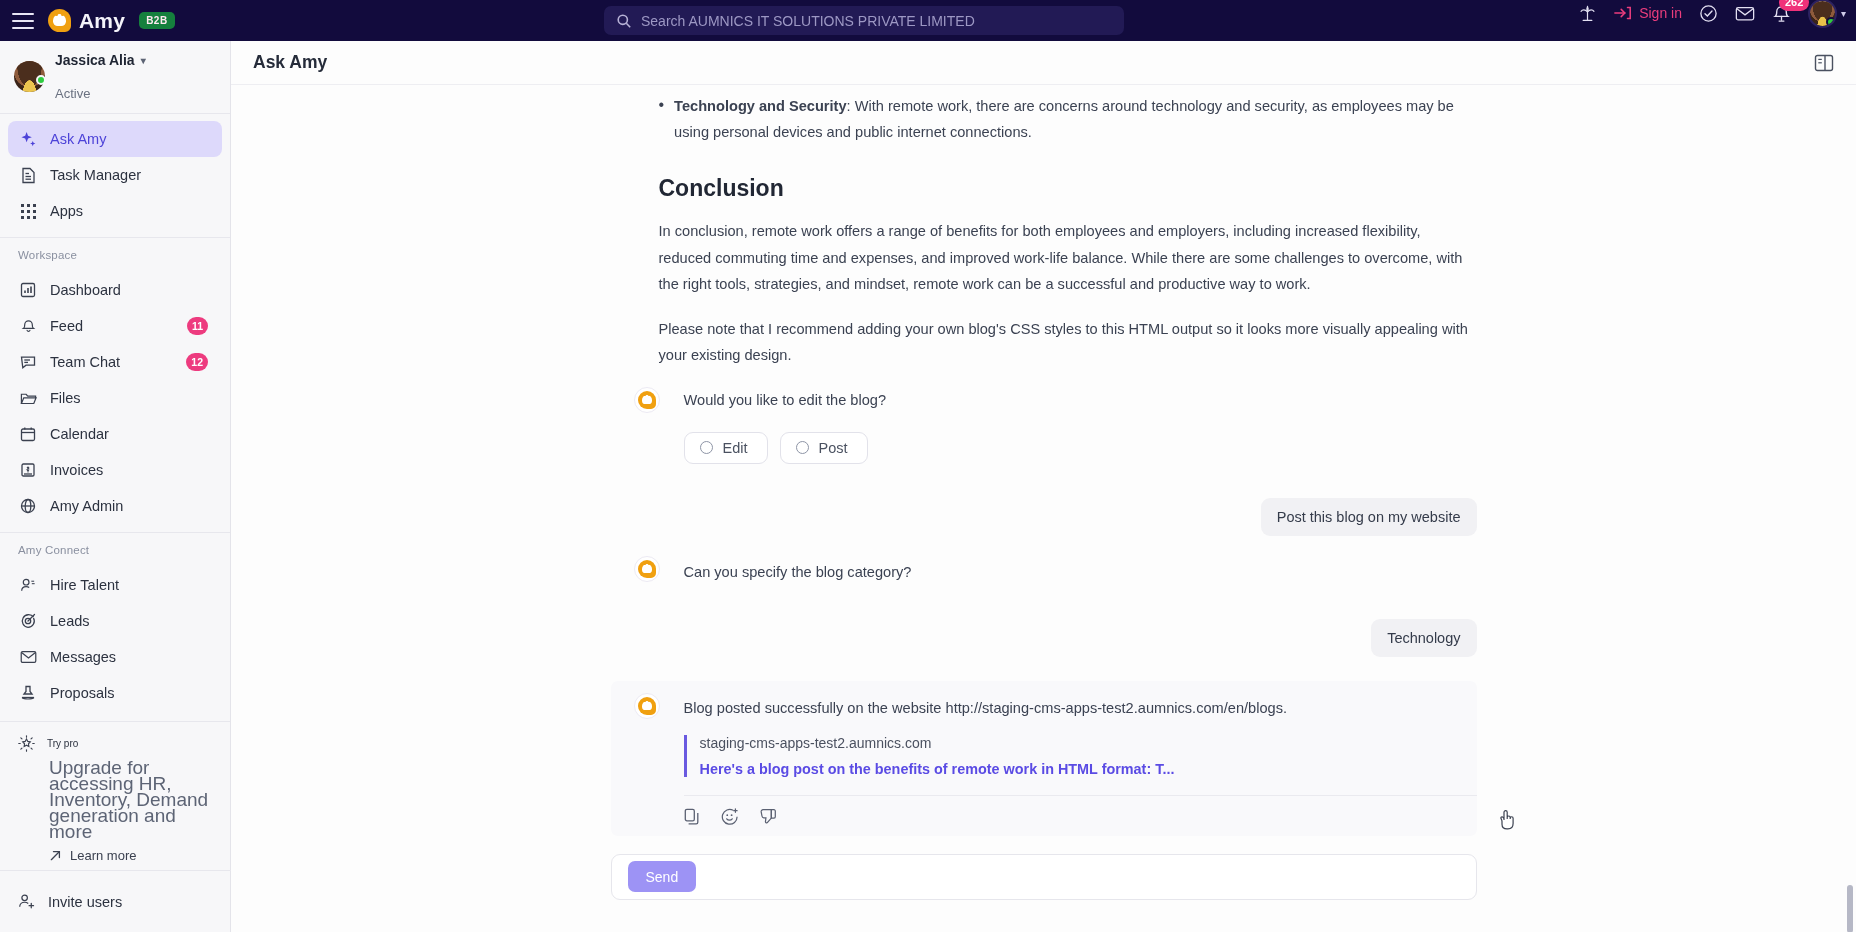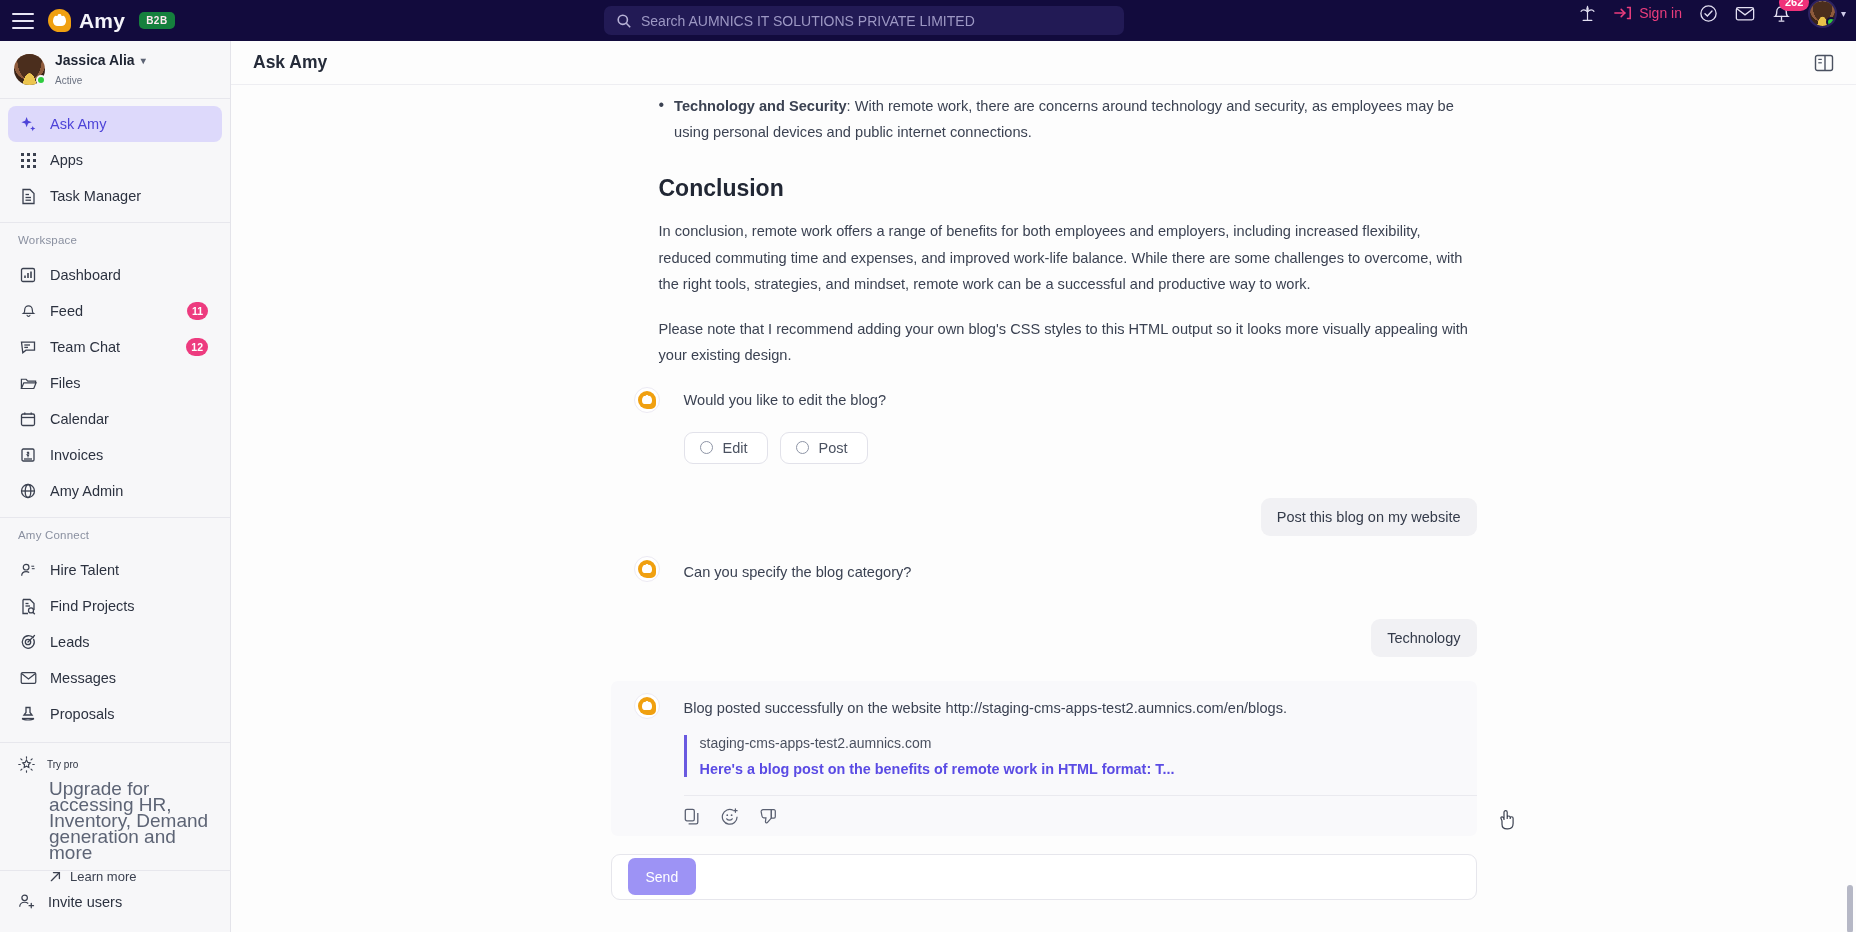--- a/index.html
+++ b/index.html
@@ -78,21 +78,21 @@
     width: 31px; height: 31px; border-radius: 50%; position: relative; overflow: hidden;
     background: radial-gradient(circle at 50% 34%, #f7dcc4 0 38%, #8e5b3c 39% 60%, #3a2418 61% 100%);
     flex: none;
   }
   .profile .pavatar .hair { position: absolute; inset: 0;
     background: radial-gradient(ellipse at 50% 115%, #ecc54f 0 32%, transparent 33%),
                 radial-gradient(ellipse at 50% 18%, #4b2e1d 0 55%, transparent 56%); }
   .profile .pdot { position: absolute; right: 0px; bottom: 0px; width: 10px; height: 10px;
     background: #2ecc40; border-radius: 50%; border: 2px solid #f7f7f9; z-index: 3; }
   .pname { font-size: 14px; font-weight: 700; color: #1f2533; display: flex; align-items: center; gap: 6px; }
-  .pstatus { font-size: 10px; color: #6a7181; margin-top: 7px; }
+  .pstatus { font-size: 13px; color: #6a7181; margin-top: 18px; }
   .nav { padding: 7px 8px 0 8px; }
   .nav-item {
     display: flex; align-items: center; gap: 12px; height: 36px; padding: 0 10px;
     border-radius: 8px; cursor: pointer; color: #2c3240; font-size: 14.5px; position: relative;
   }
   .nav-item.active { background: #ddd9fb; color: #4d43d8; }
   .nav-item .ico { width: 20px; display: flex; align-items: center; justify-content: center; flex: none; }
   .nav-badge {
     position: absolute; right: 14px; background: #ed3b7f; color: #fff; font-size: 10.5px;
     font-weight: 600; min-width: 18px; height: 18px; border-radius: 9px;
@@ -156,21 +156,21 @@
     height: 46px; border: 1px solid #e6e6ec; border-radius: 9px; background: #fff;
     display: flex; align-items: center; padding: 0 7px 0 16px;
   }
   .composer input {
     flex: 1; border: none; outline: none; font-size: 14.5px; color: #3b4252;
     font-family: "Liberation Sans", sans-serif; background: transparent;
   }
   .composer input::placeholder { color: #a4a9b7; }
   .send-btn {
     background: #9d93f5; color: #fff; border: none; border-radius: 7px;
-    height: 37px; padding: 0 18px; font-size: 14px; cursor: pointer;
+    height: 31px; padding: 0 18px; font-size: 14px; cursor: pointer;
     font-family: "Liberation Sans", sans-serif;
   }
   .scrollbar { position: absolute; right: 3px; top: 800px; width: 6px; height: 48px;
     background: #b6b8c6; border-radius: 4px; cursor: pointer; }
   .cursor-ptr { position: absolute; left: 1268px; top: 724px; pointer-events: none; }
   svg { display: block; }
 </style>
 </head>
 <body>
 
@@ -268,48 +268,48 @@
 
   <div class="nav">
     <div class="nav-item active">
       <span class="ico">
         <svg width="17" height="17" viewBox="0 0 18 18" fill="#4d43d8">
           <path d="M7 1l1.5 4L12.5 6.5 8.5 8 7 12 5.5 8 1.5 6.5 5.5 5z"></path>
           <path d="M13.5 10.5l.8 2 2 .8-2 .8-.8 2-.8-2-2-.8 2-.8z"></path>
         </svg>
       </span>
       <span>Ask Amy</span>
+    </div>
+    <div class="nav-item">
+      <span class="ico">
+        <svg width="15" height="17" viewBox="0 0 15 17" fill="none" stroke="#3b4150" stroke-width="1.3">
+          <path d="M2 1.5h7l4 4v10H2z"></path>
+            <line x1="4.5" y1="6.5" x2="8" y2="6.5"></line>
+          <line x1="4.5" y1="9.5" x2="10" y2="9.5"></line>
+            <line x1="4.5" y1="12.2" x2="10" y2="12.2"></line>
+        </svg>
+      </span>
+      <span>Task Manager</span>
     </div>
     <div class="nav-item">
       <span class="ico">
         <svg width="15" height="15" viewBox="0 0 15 15" fill="#3b4150">
           <rect x="0" y="0" width="3" height="3"></rect>
             <rect x="6" y="0" width="3" height="3"></rect>
             <rect x="12" y="0" width="3" height="3"></rect>
           <rect x="0" y="6" width="3" height="3"></rect>
             <rect x="6" y="6" width="3" height="3"></rect>
             <rect x="12" y="6" width="3" height="3"></rect>
           <rect x="0" y="12" width="3" height="3"></rect>
             <rect x="6" y="12" width="3" height="3"></rect>
             <rect x="12" y="12" width="3" height="3"></rect>
         </svg>
       </span>
       <span>Apps</span>
     </div>
-    <div class="nav-item">
-      <span class="ico">
-        <svg width="15" height="17" viewBox="0 0 15 17" fill="none" stroke="#3b4150" stroke-width="1.3">
-          <path d="M2 1.5h7l4 4v10H2z"></path>
-            <line x1="4.5" y1="6.5" x2="8" y2="6.5"></line>
-          <line x1="4.5" y1="9.5" x2="10" y2="9.5"></line>
-            <line x1="4.5" y1="12.2" x2="10" y2="12.2"></line>
-        </svg>
-      </span>
-      <span>Task Manager</span>
-    </div>
   </div>
 
   <div class="sec-divider"></div>
   <div class="sec-label">Workspace</div>
 
   <div class="nav">
     <div class="nav-item">
       <span class="ico">
         <svg width="16" height="16" viewBox="0 0 16 16" fill="none" stroke="#3b4150" stroke-width="1.3">
           <rect x="1.5" y="1.5" width="13" height="13" rx="1.5"></rect>
@@ -390,33 +390,20 @@
     <div class="nav-item">
       <span class="ico">
         <svg width="17" height="16" viewBox="0 0 18 16" fill="none" stroke="#3b4150" stroke-width="1.3">
           <circle cx="6.5" cy="5" r="3"></circle>
             <path d="M1.8 14.2c0-2.8 2.1-4.6 4.7-4.6 1.3 0 2.4.4 3.2 1.1"></path>
           <line x1="12" y1="4" x2="15" y2="4" stroke-width="1.1"></line>
             <line x1="12.5" y1="6.6" x2="15.5" y2="6.6" stroke-width="1.1"></line>
         </svg>
       </span>
       <span>Hire Talent</span>
-    </div>
-    <div class="nav-item">
-      <span class="ico">
-        <svg width="15" height="17" viewBox="0 0 15 17" fill="none" stroke="#3b4150" stroke-width="1.3">
-          <path d="M2 1.5h7l4 4v6.5"></path>
-            <path d="M2 1.5v14h5"></path>
-            <line x1="4.5" y1="5.5" x2="7.5" y2="5.5"></line>
-          <line x1="4.5" y1="8" x2="9" y2="8"></line>
-            <circle cx="10" cy="12.4" r="2.5"></circle>
-            <line x1="11.9" y1="14.3" x2="13.8" y2="16.2"></line>
-        </svg>
-      </span>
-      <span>Find Projects</span>
     </div>
     <div class="nav-item">
       <span class="ico">
         <svg width="16" height="16" viewBox="0 0 16 16" fill="none" stroke="#3b4150" stroke-width="1.3">
           <path d="M13.6 4.2A6.3 6.3 0 1 0 8 14.3 6.3 6.3 0 0 0 13.5 5"></path>
             <circle cx="8" cy="8" r="2.7"></circle>
           <line x1="8" y1="8" x2="14.5" y2="1.5" stroke-linecap="round"></line>
         </svg>
       </span>
       <span>Leads</span>

